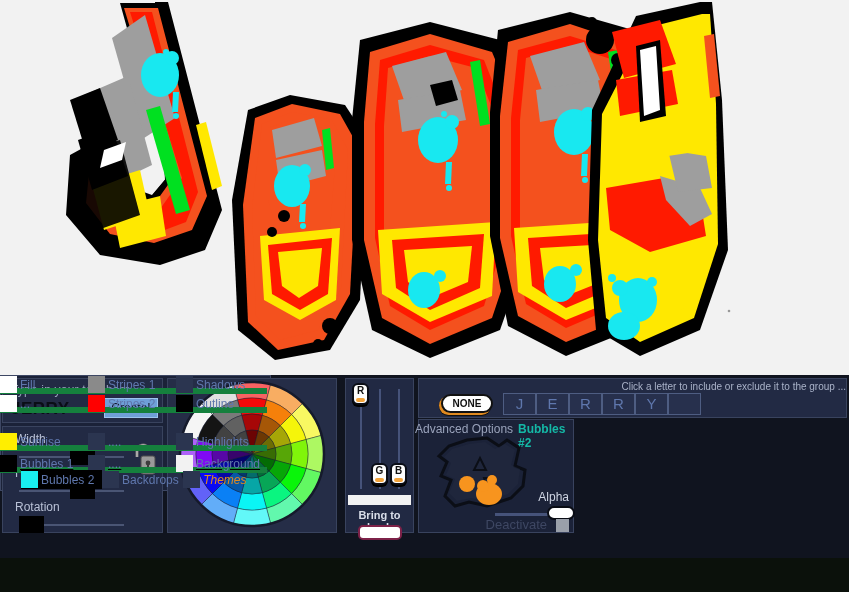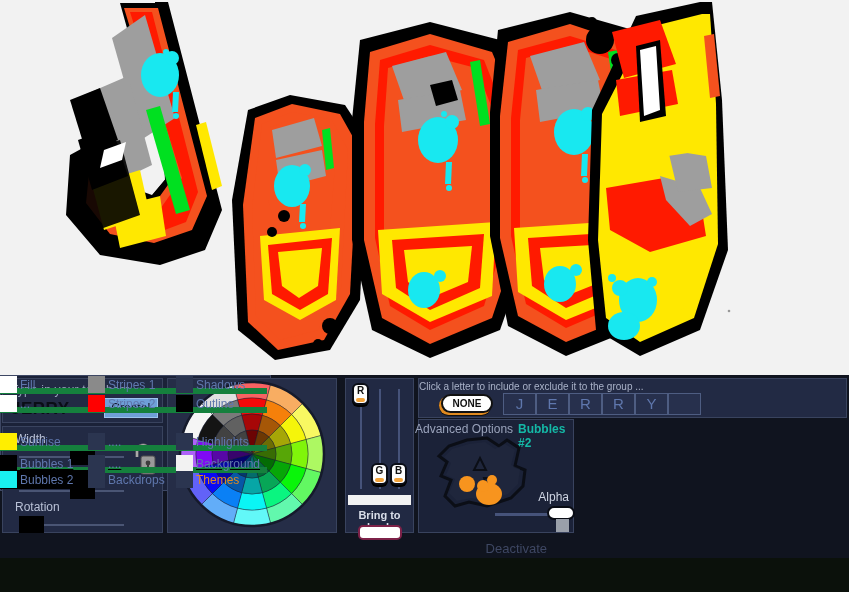--- a/index.html
+++ b/index.html
@@ -52,55 +52,55 @@
                   height:4px;background:#f2a33c;border-radius:2px;}
   #rgbbar{position:absolute;left:2px;right:2px;top:116px;height:10px;background:#f2f2f2;}
   #btbLab{position:absolute;left:0;right:0;top:130px;text-align:center;
           font-size:11px;font-weight:bold;color:#d9dee9;}
   #btbBtn{position:absolute;left:50%;transform:translateX(-50%);top:146px;
           width:44px;height:15px;background:#fff;border:2px solid #7d2148;
           border-radius:5px;box-sizing:border-box;}
 
   
   #p-let{left:418px;top:3px;width:429px;height:40px;background:#222a44;}
-  #letHint{position:absolute;left:0;right:0;top:2px;text-align:left;
+  #letHint{position:absolute;left:0;right:0;top:2px;text-align:right;
            font-size:10px;color:#a9b2c8;}
   #noneBtn{position:absolute;left:22px;top:15px;width:52px;height:19px;
            background:#fff;border:2px solid #111;border-radius:10px;
            box-sizing:border-box;font-size:10px;font-weight:bold;color:#111;
            text-align:center;line-height:15px;box-shadow:-2px 2px 0 #e08a20, -2px 3px 0 #111;}
   #letters{position:absolute;left:84px;top:14px;display:flex;}
   .letbox{width:33px;height:22px;border:1px solid #4e5d82;background:#27304d;
           box-sizing:border-box;text-align:center;line-height:20px;
           font-size:15px;color:#5f77ad;}
 
   
   #p-adv{left:418px;top:44px;width:156px;height:114px;background:#1b2238;}
   #advLab{position:absolute;left:-4px;top:2px;font-size:12px;color:#9aa3bb;}
   #advVal{position:absolute;left:99px;top:2px;font-size:12px;font-weight:bold;color:#14b8a6;}
   #preview{position:absolute;left:6px;top:16px;}
   #alphaLab{position:absolute;right:4px;top:70px;font-size:12px;color:#cfd5e3;}
   #alphaTrack{position:absolute;left:76px;top:93px;width:60px;height:3px;background:#46537a;}
   #alphaKnob{position:absolute;left:128px;top:86px;width:28px;height:14px;
              background:#fff;border:2px solid #090c14;border-radius:7px;box-sizing:border-box;}
-  #deact{position:absolute;right:26px;top:97px;font-size:13px;color:#3e4763;margin-top:24px;}
+  #deact{position:absolute;right:26px;top:97px;font-size:13px;color:#3e4763;}
   #deactBox{position:absolute;right:4px;top:99px;width:13px;height:13px;background:#9aa0aa;}
 
   
   #p-sw{left:578px;top:44px;width:269px;height:114px;background:#1b2238;
         border:1px solid #3d4764;}
   .swrow{position:absolute;left:0;width:267px;height:19px;
          border-bottom:6px solid #15803d;display:flex;box-sizing:border-box;}
   .swrow.last{border-bottom:none;}
   .cell{position:relative;display:flex;align-items:center;height:19px;}
   .c1{width:88px;} .c2{width:88px;} .c3{width:91px;}
   .sw{width:17px;height:17px;flex:0 0 17px;margin-right:3px;}
   .swlab{font-size:12px;color:#5f77ad;white-space:nowrap;}
   .sel{background:#000;}
-  .themelab{color:#e08a20;}
+  .themelab{color:#e08a20;font-style:italic;}
 </style>
 </head>
 <body>
 
 <div id="app">
 
   <div id="canvas">
     <svg width="849" height="375" viewBox="0 0 849 375">
       <rect x="0" y="0" width="849" height="375" fill="#f2f2f2"></rect>
       <g>
@@ -403,21 +403,21 @@
           </div>
           <div class="cell c2">
             <div class="sw" style="background: rgb(43, 53, 80);"></div>
             <div class="swlab">....</div>
           </div>
           <div class="cell c3">
             <div class="sw" style="background: rgb(242, 242, 242);"></div>
             <div class="swlab">Background</div>
           </div>
         </div>
-        <div class="swrow last" style="top: 95px;">
+        <div class="swrow last" style="top: 95px; padding-left: 21px;">
           <div class="cell c1 sel">
             <div class="sw" style="background: rgb(25, 240, 240);"></div>
             <div class="swlab">Bubbles 2</div>
           </div>
           <div class="cell c2">
             <div class="sw" style="background: rgb(43, 53, 80);"></div>
             <div class="swlab">Backdrops</div>
           </div>
           <div class="cell c3">
             <div class="sw" style="background: rgb(43, 53, 80);"></div>

